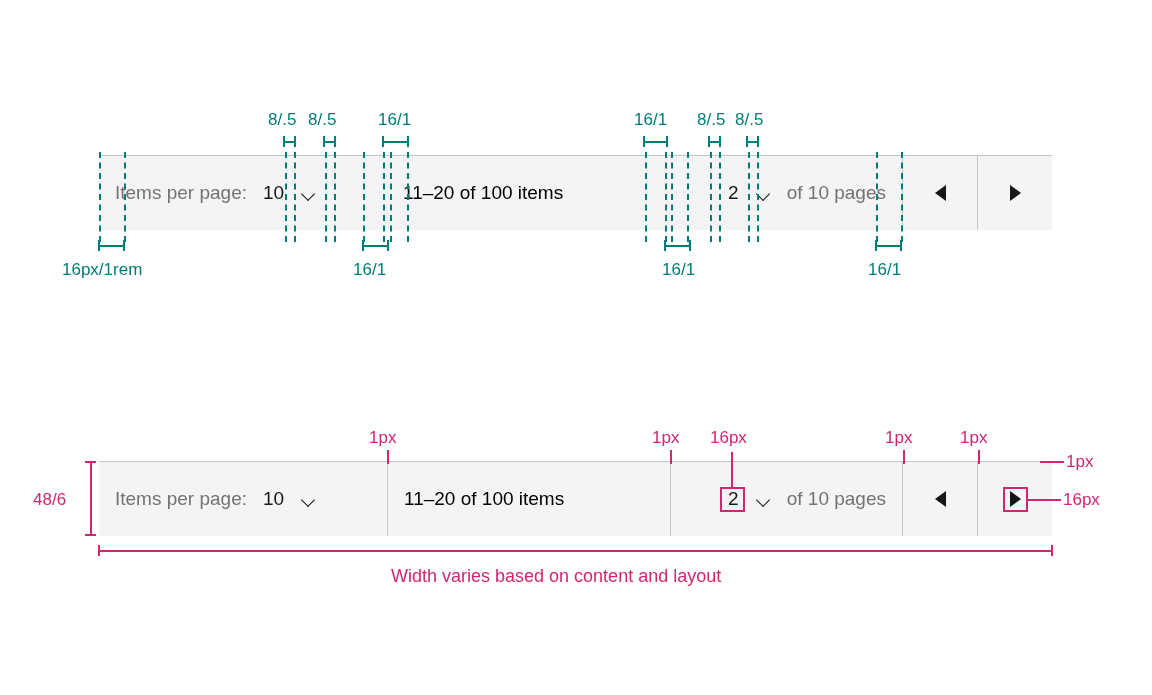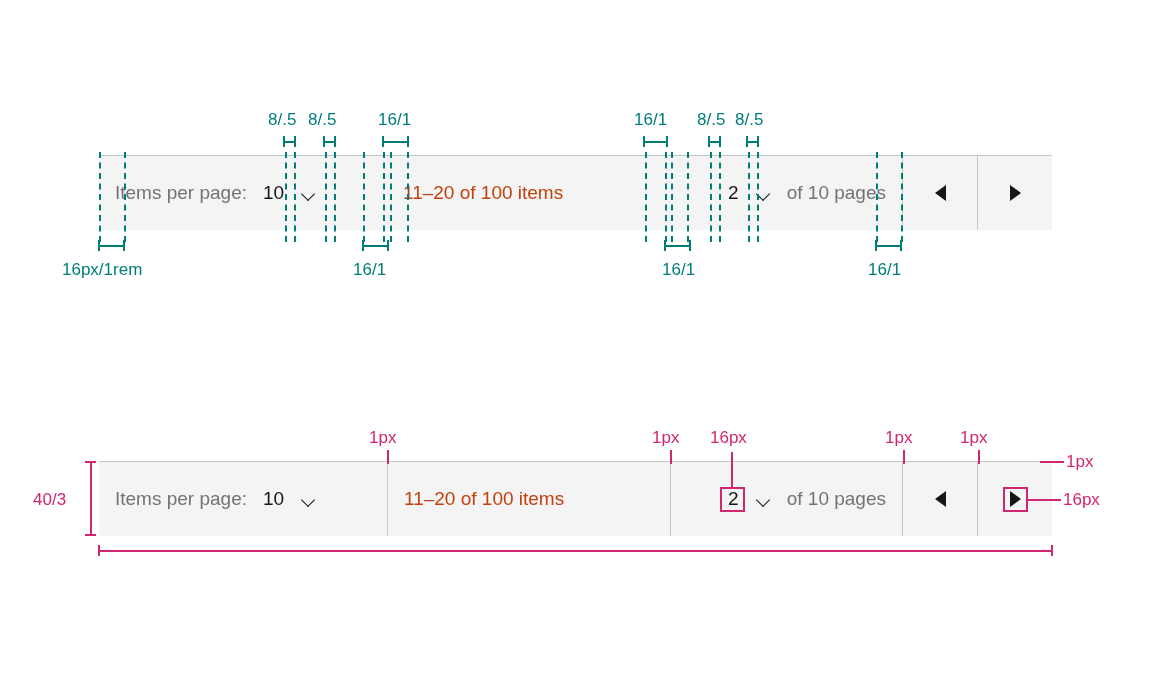--- a/index.html
+++ b/index.html
@@ -26,21 +26,21 @@
   .pg-sec{
     height:100%;
     display:flex;
     align-items:center;
     box-sizing:border-box;
     position:relative;
     white-space:nowrap;
   }
   .pg-divider{ border-left:1px solid #c6c6c6; }
   .pg-label{ color:#737373; }
-  .pg-muted{ color:#c2410c; }
+  .pg-muted{ color:#000000; }
   .pg-val{ color:#161616; }
   .chev{
     display:inline-block;
     width:16px;height:16px;
     position:relative;
   }
   .chev:before{
     content:"";
     position:absolute;
     left:3px;top:4px;
@@ -259,21 +259,21 @@
     <div class="pg-sec pg-divider" style="width:75px;justify-content:center;">
       <span class="tri tri-right"></span>
     </div>
   </div>
 
   <div class="vmeas" style="left:85px;top:461px;height:75px;">
     <div class="bar"></div>
       <div class="cap t"></div>
       <div class="cap b"></div>
   </div>
-  <div class="plabel" style="left:33px;top:490px;">40/3</div>
+  <div class="plabel" style="left:33px;top:490px;">48/6</div>
 
   <div class="pline" style="left:387px;top:450px;width:2px;height:14px;"></div>
   <div class="plabel" style="left:369px;top:428px;">1px</div>
 
   <div class="pline" style="left:670px;top:450px;width:2px;height:14px;"></div>
   <div class="plabel" style="left:652px;top:428px;">1px</div>
 
   <div class="pline" style="left:903px;top:450px;width:2px;height:14px;"></div>
   <div class="plabel" style="left:885px;top:428px;">1px</div>
 
@@ -289,14 +289,15 @@
 
   <div class="pbox" style="left:1003px;top:487px;width:25px;height:25px;"></div>
   <div class="pline" style="left:1028px;top:499px;width:33px;height:2px;"></div>
   <div class="plabel" style="left:1063px;top:490px;">16px</div>
 
   <div class="hmeas" style="left:98px;top:545px;width:955px;">
     <div class="bar"></div>
       <div class="cap l"></div>
       <div class="cap r"></div>
   </div>
+  <div class="plabel" style="left:391px;top:566px;font-size:18px;">Width varies based on content and layout</div>
 
 </div>
 
 </body></html>

